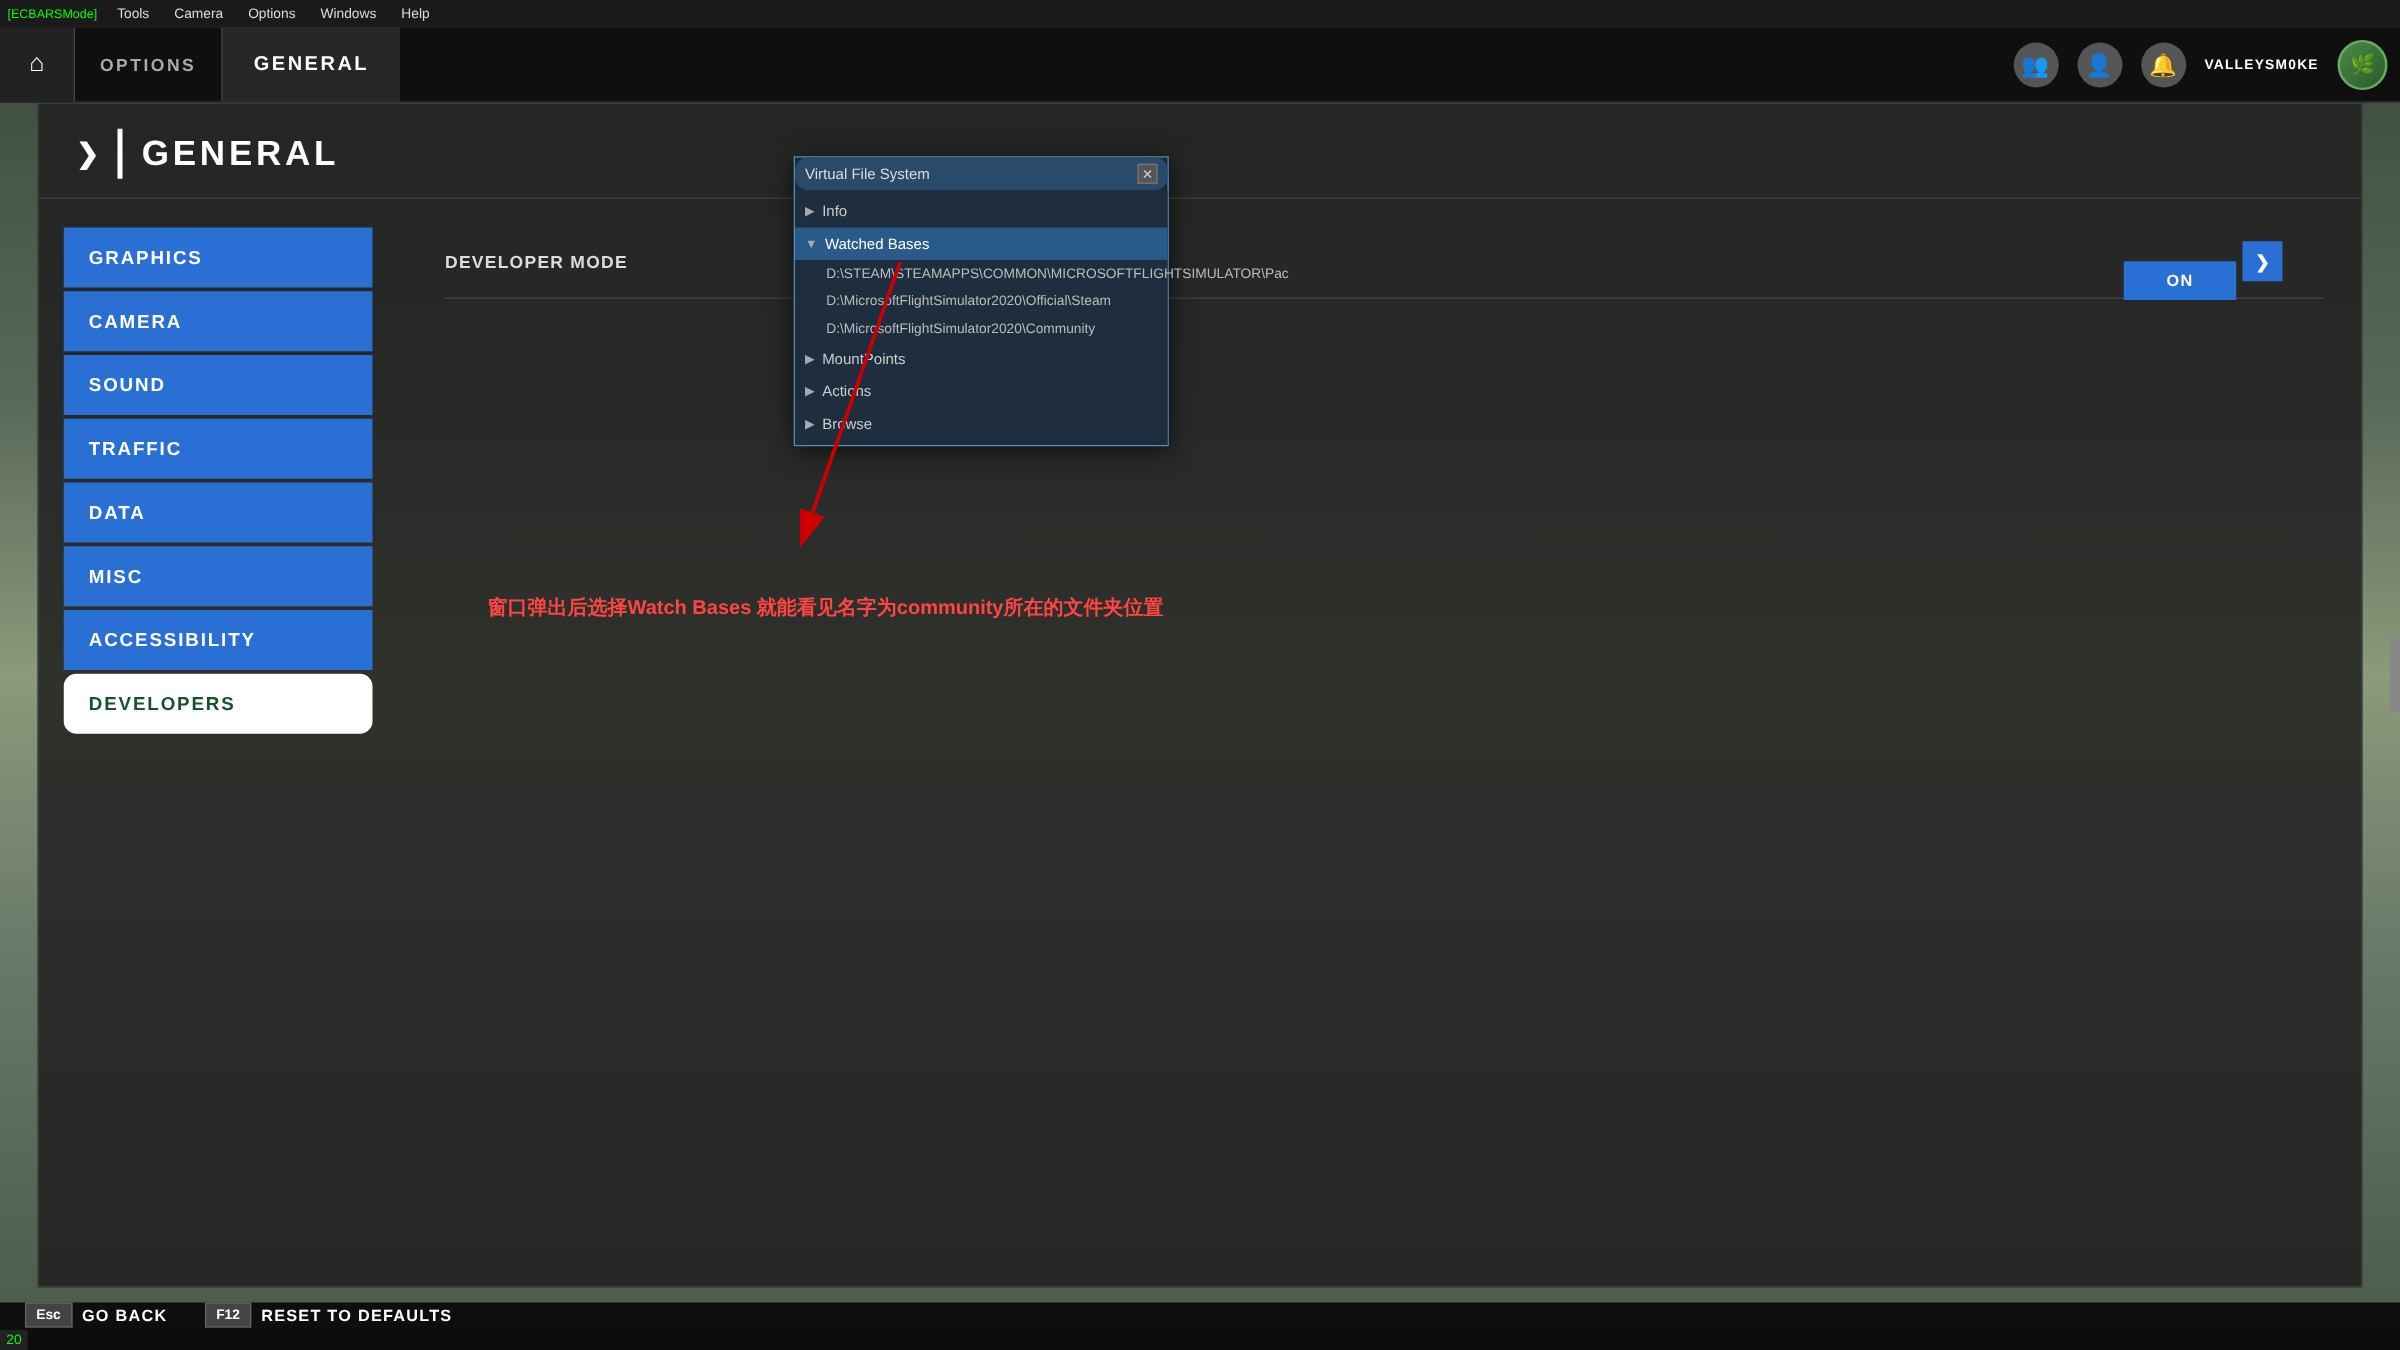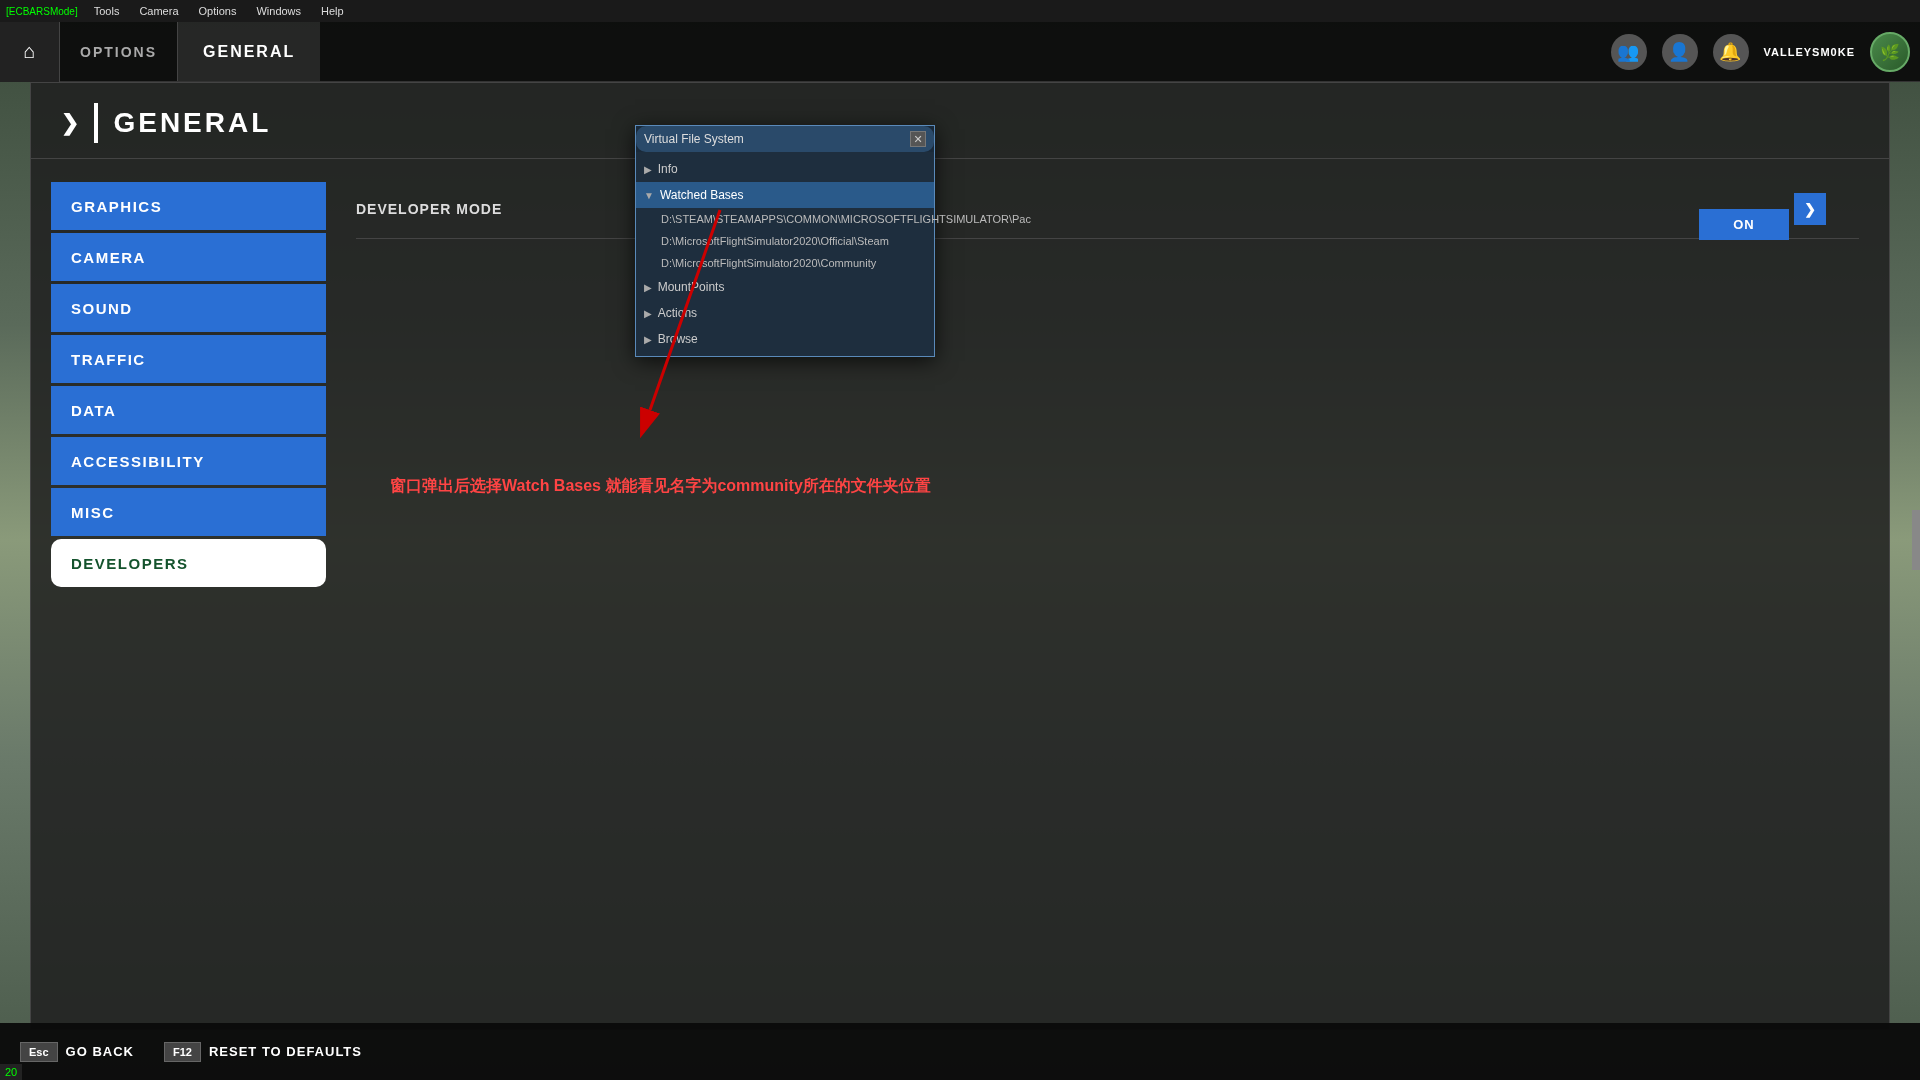--- a/index.html
+++ b/index.html
@@ -174,21 +174,21 @@
 
     
     .sidebar {
       width: 295px;
       background: transparent;
       padding: 20px 0;
       flex-shrink: 0;
     }
     .sidebar-item {
       display: block;
-      width: 275px;
+      width: 247px;
       height: 48px;
       margin: 3px 20px;
       display: flex;
       align-items: center;
       padding-left: 20px;
       font-size: 15px;
       font-weight: bold;
       letter-spacing: 1.5px;
       cursor: pointer;
       background: #2a6fd4;
@@ -266,24 +266,24 @@
     .description-text {
       font-size: 13px;
       color: #ccc;
       line-height: 1.5;
     }
 
     
     .bottom-bar {
       position: absolute;
       bottom: 0; left: 0; right: 0;
-      height: 57px;
+      height: 38px;
       background: rgba(10, 10, 10, 0.95);
       display: flex;
-      align-items: center;
+      align-items: flex-start;
       padding: 0 20px;
       gap: 30px;
       z-index: 100;
     }
     .bottom-key-btn {
       display: flex;
       align-items: center;
       gap: 8px;
       cursor: pointer;
     }
@@ -465,24 +465,24 @@
       <div class="sidebar-item">
         <span>SOUND</span>
       </div>
       <div class="sidebar-item">
         <span>TRAFFIC</span>
       </div>
       <div class="sidebar-item">
         <span>DATA</span>
       </div>
       <div class="sidebar-item">
+        <span>MISC</span>
+      </div>
+      <div class="sidebar-item">
         <span>ACCESSIBILITY</span>
-      </div>
-      <div class="sidebar-item">
-        <span>MISC</span>
       </div>
       <div class="sidebar-item active">
         <span>DEVELOPERS</span>
       </div>
     </div>
 
     <div class="settings-panel">
       <div class="setting-row">
         <div class="setting-label">DEVELOPER MODE</div>
         <div class="setting-value-container">

